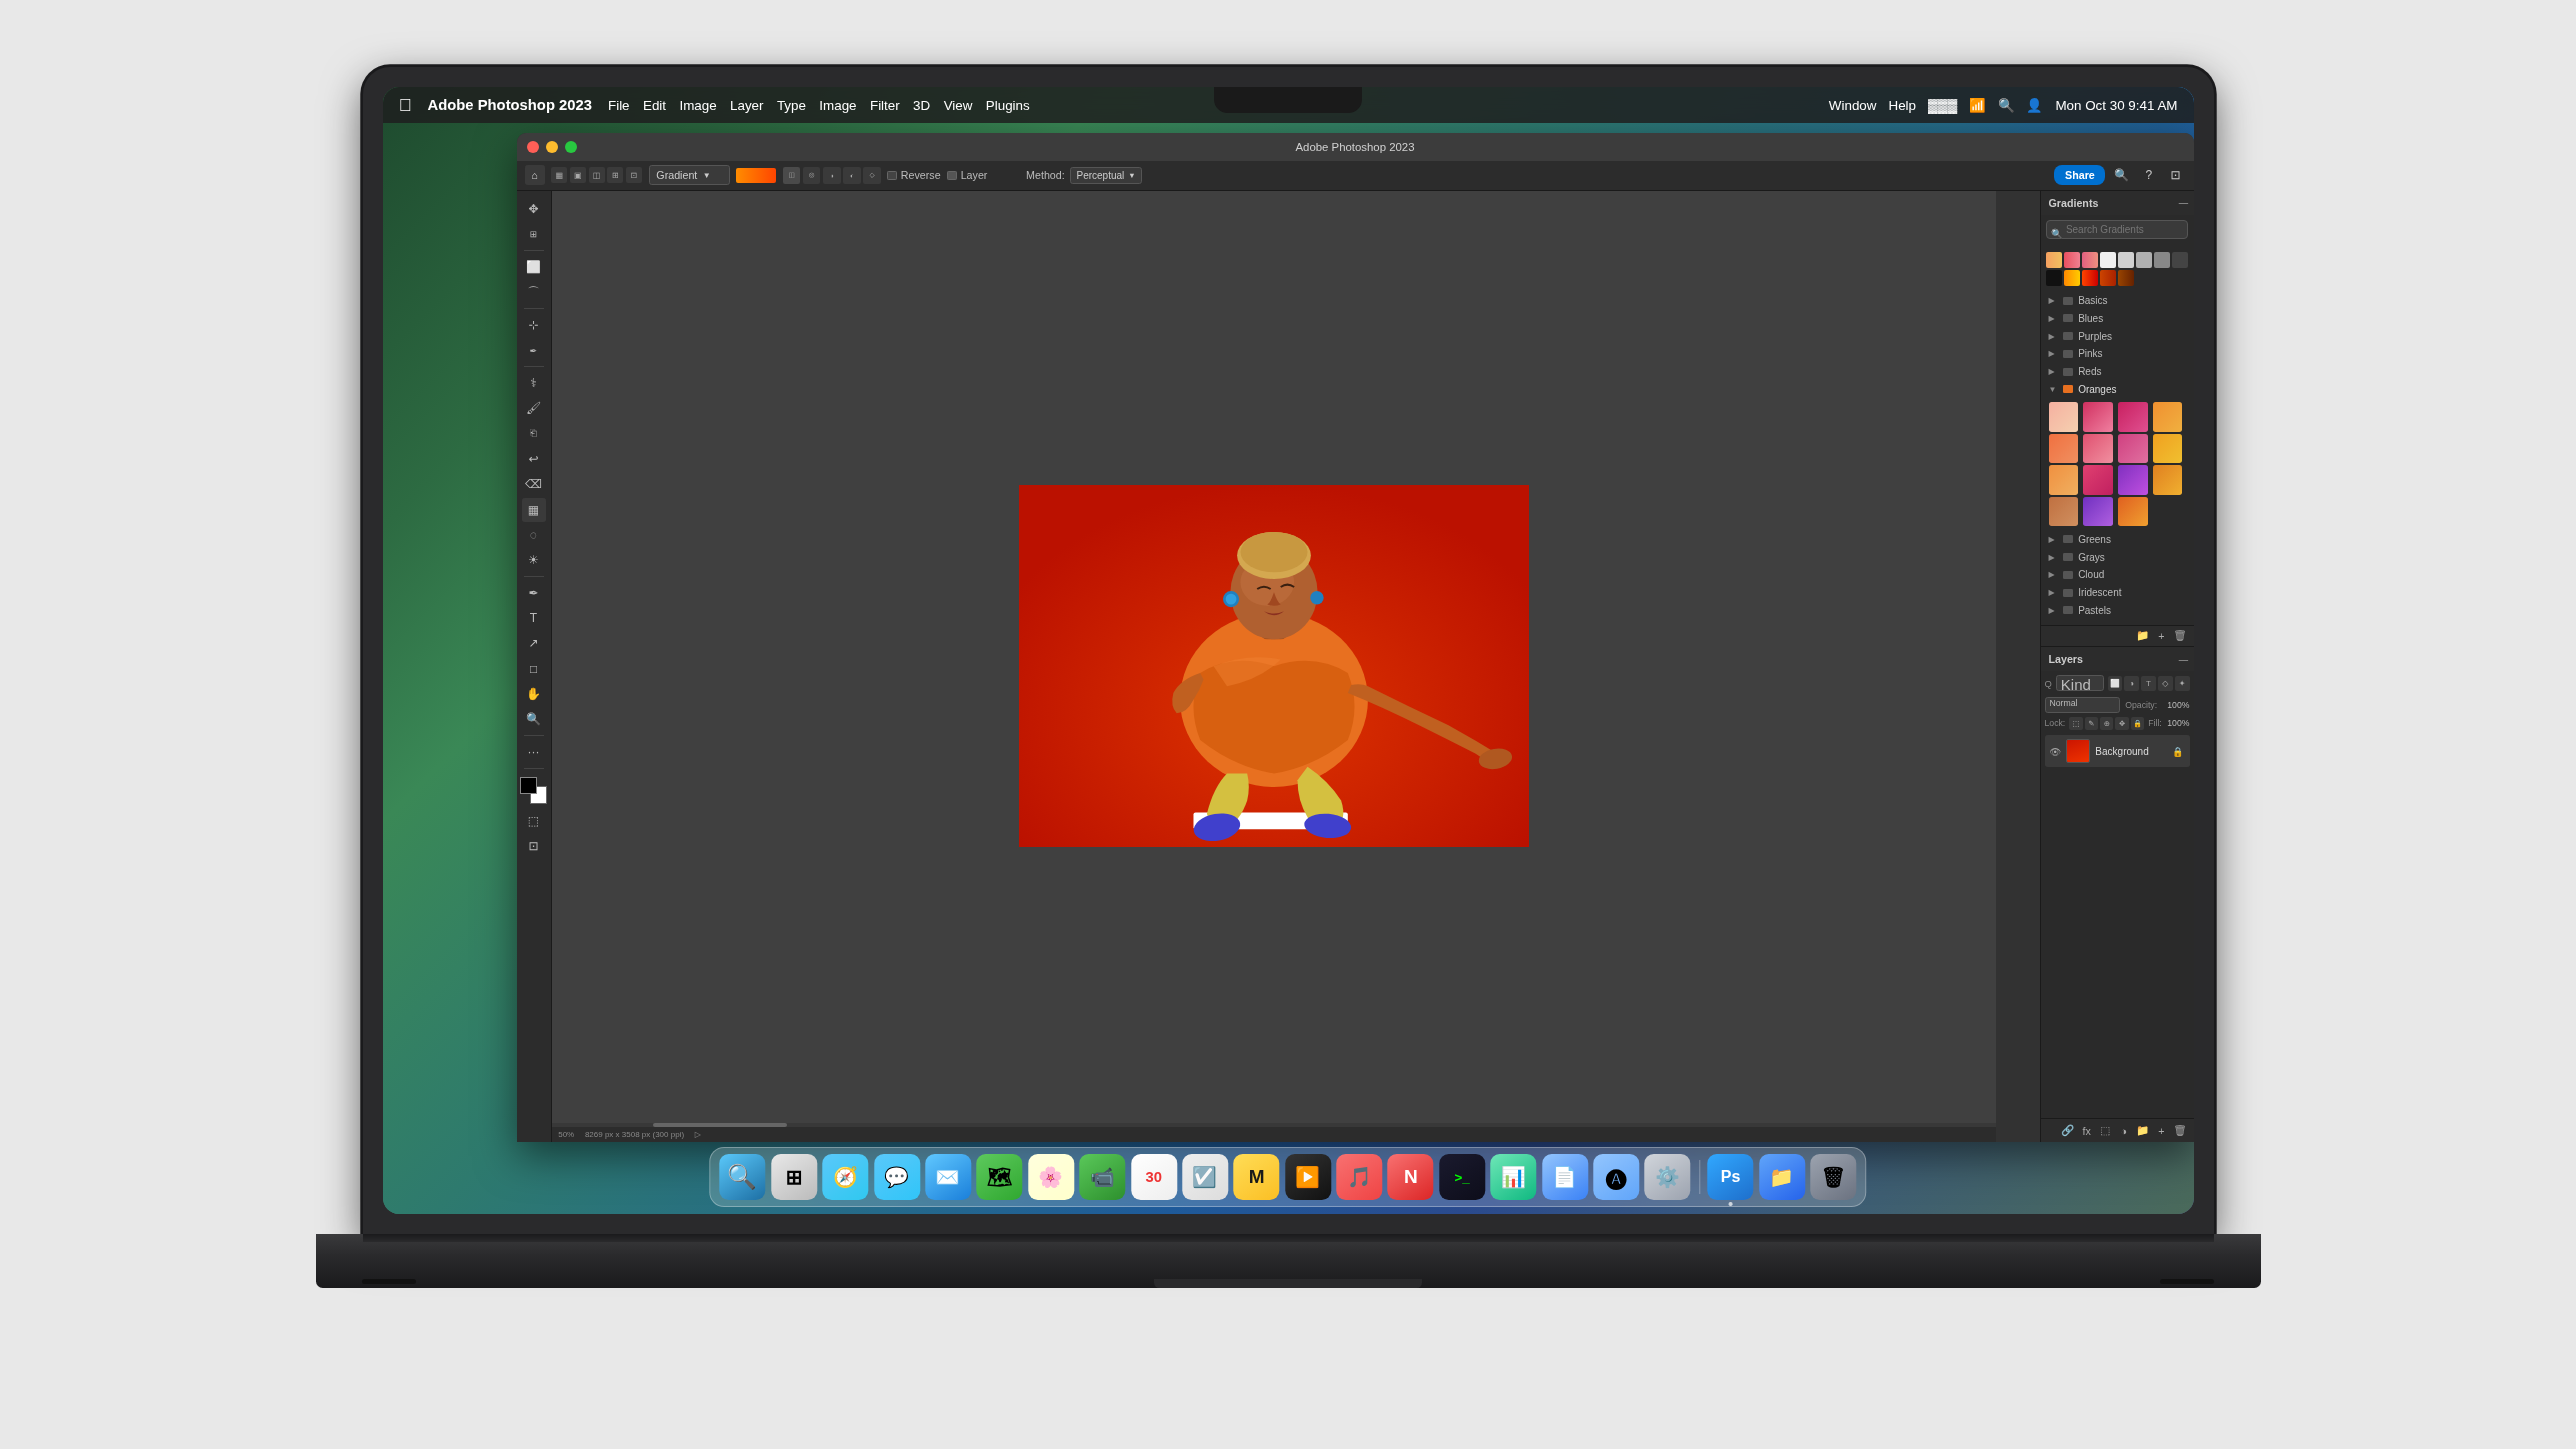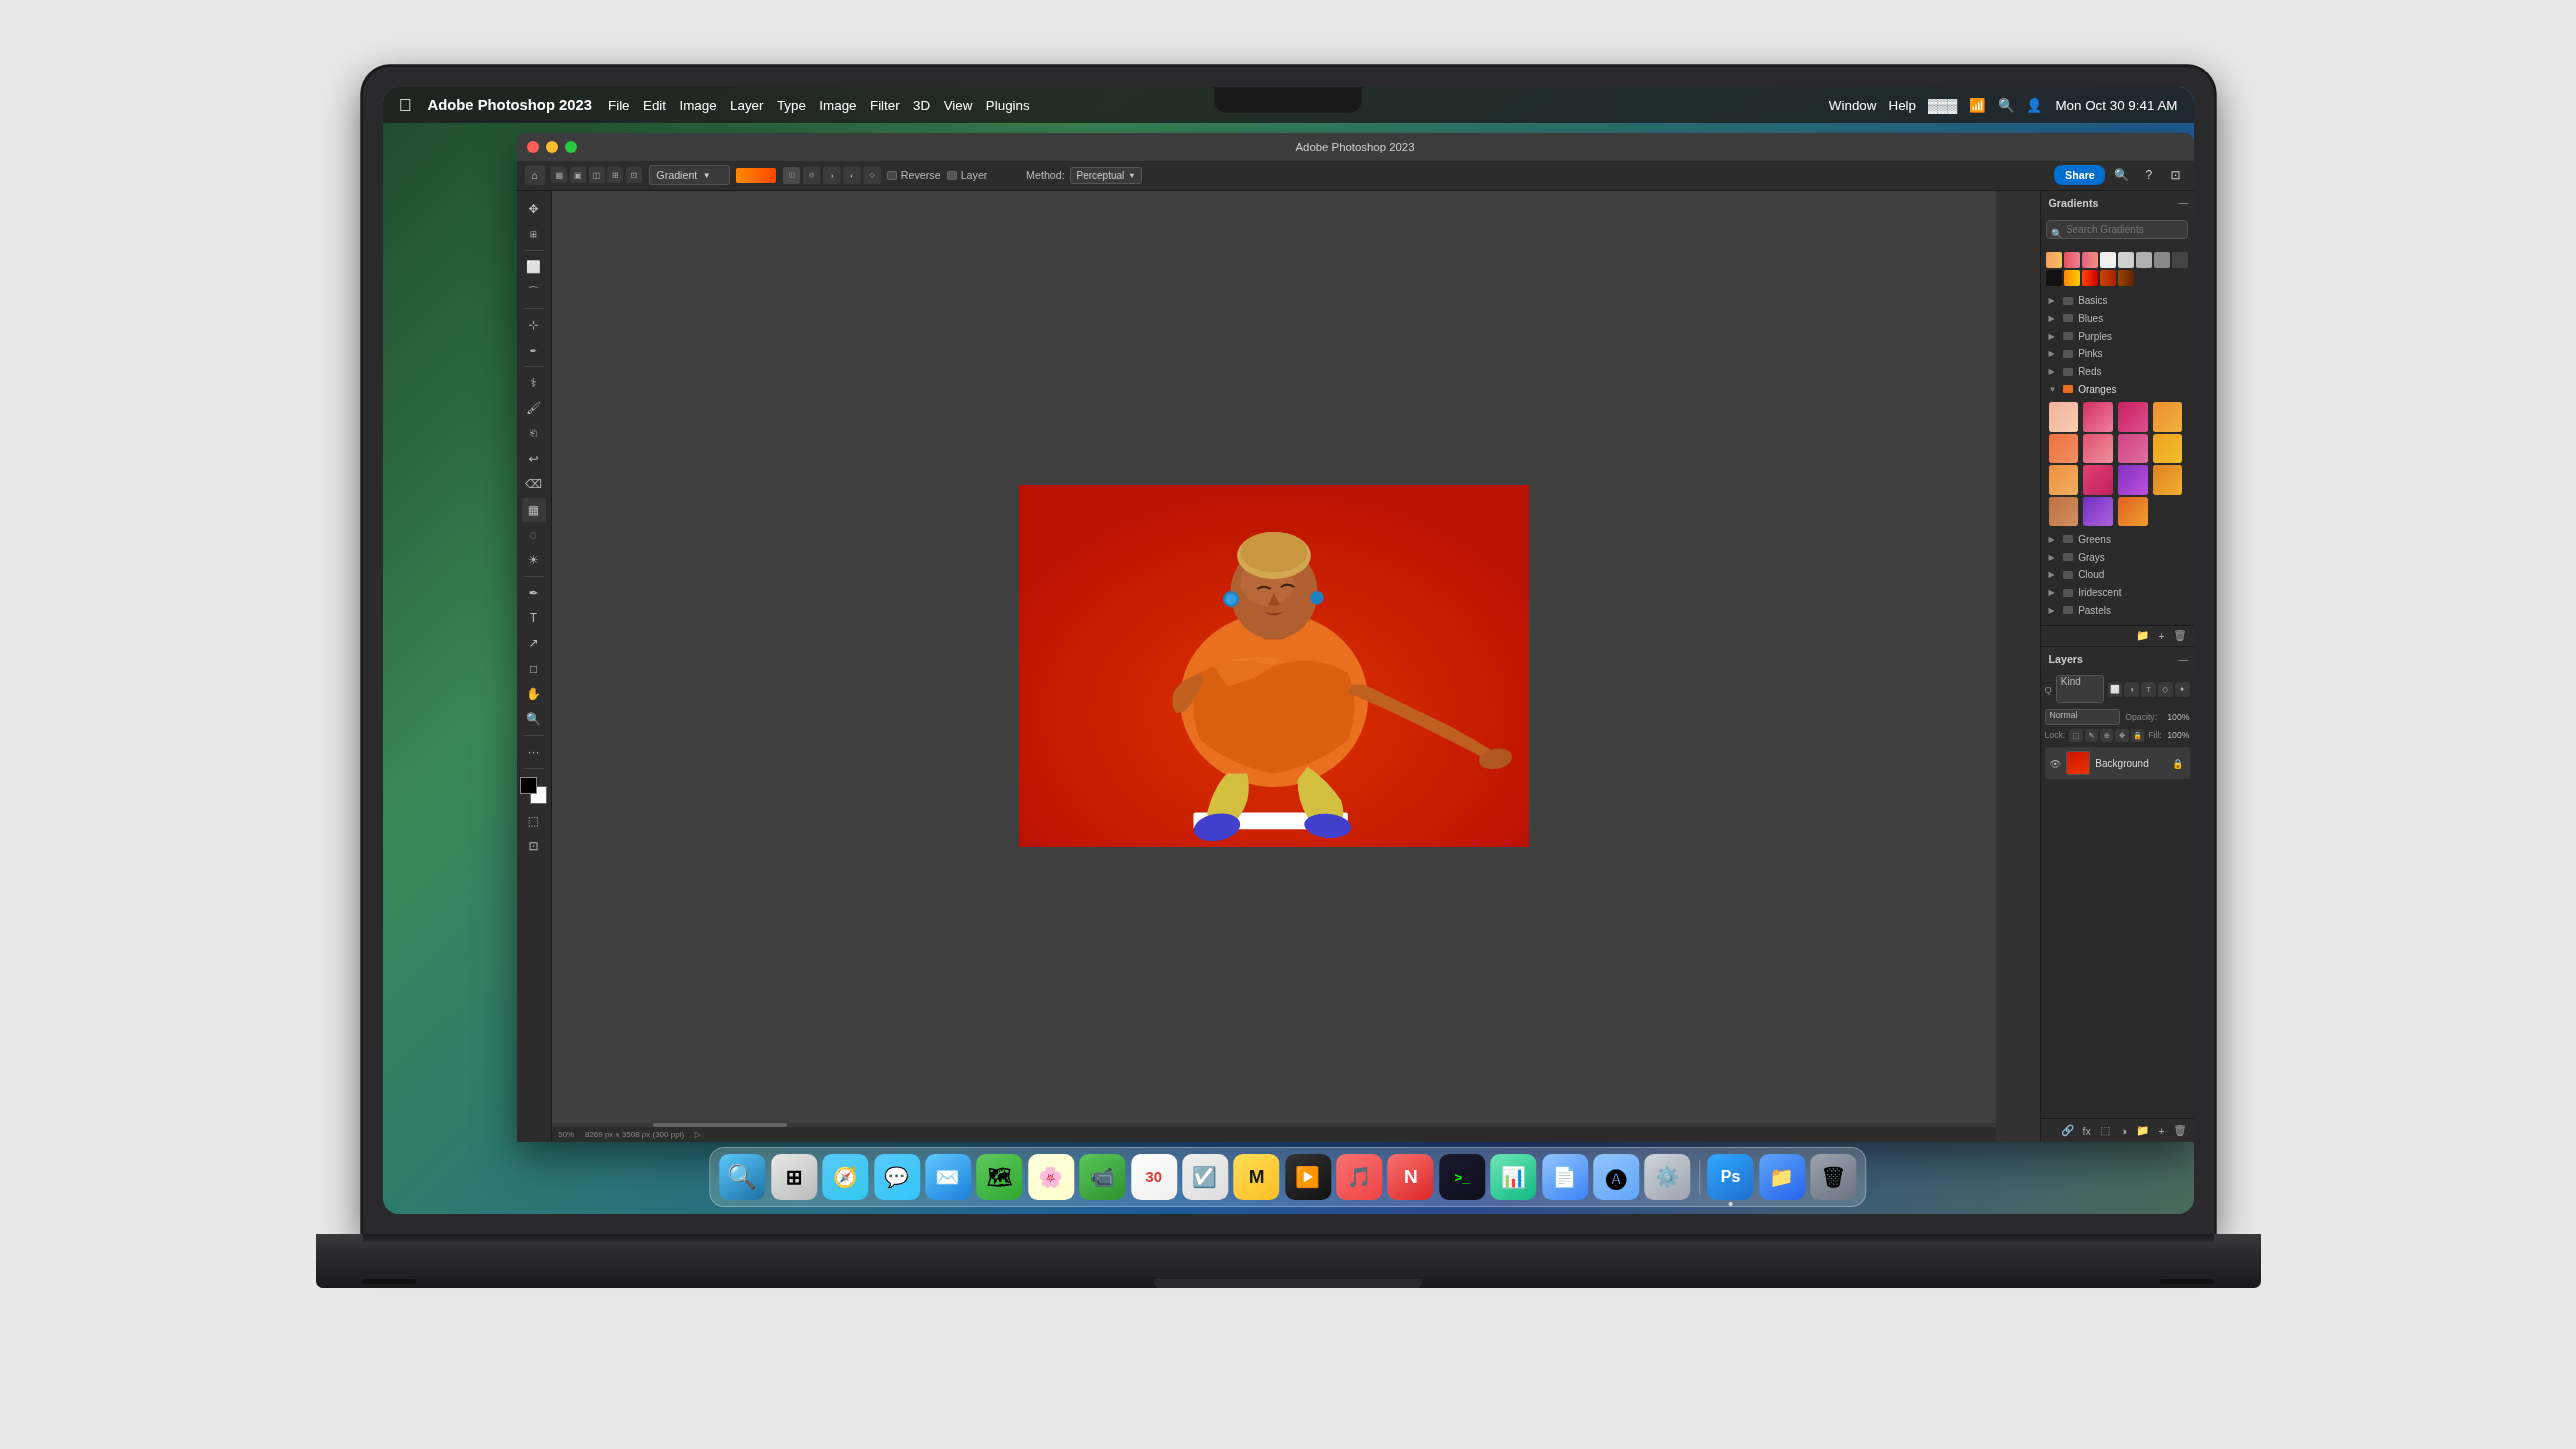--- a/index.html
+++ b/index.html
@@ -616,26 +616,26 @@
     }
 
     .layers-filter-row {
       display: flex;
       align-items: center;
       gap: 4px;
       margin-bottom: 5.4px;
     }
 
     .layers-filter-dropdown {
-      height: 28px;
+      height: 16px;
       background: #3a3a3a;
       border: 0.7px solid #555;
       border-radius: 2.7px;
       color: #bbb;
-      font-size: 10px;
+      font-size: 15px;
       padding: 0 4px;
       flex: 1;
     }
 
     .layers-filter-icons {
       display: flex;
       gap: 2px;
     }
 
     .layers-filter-icon {

